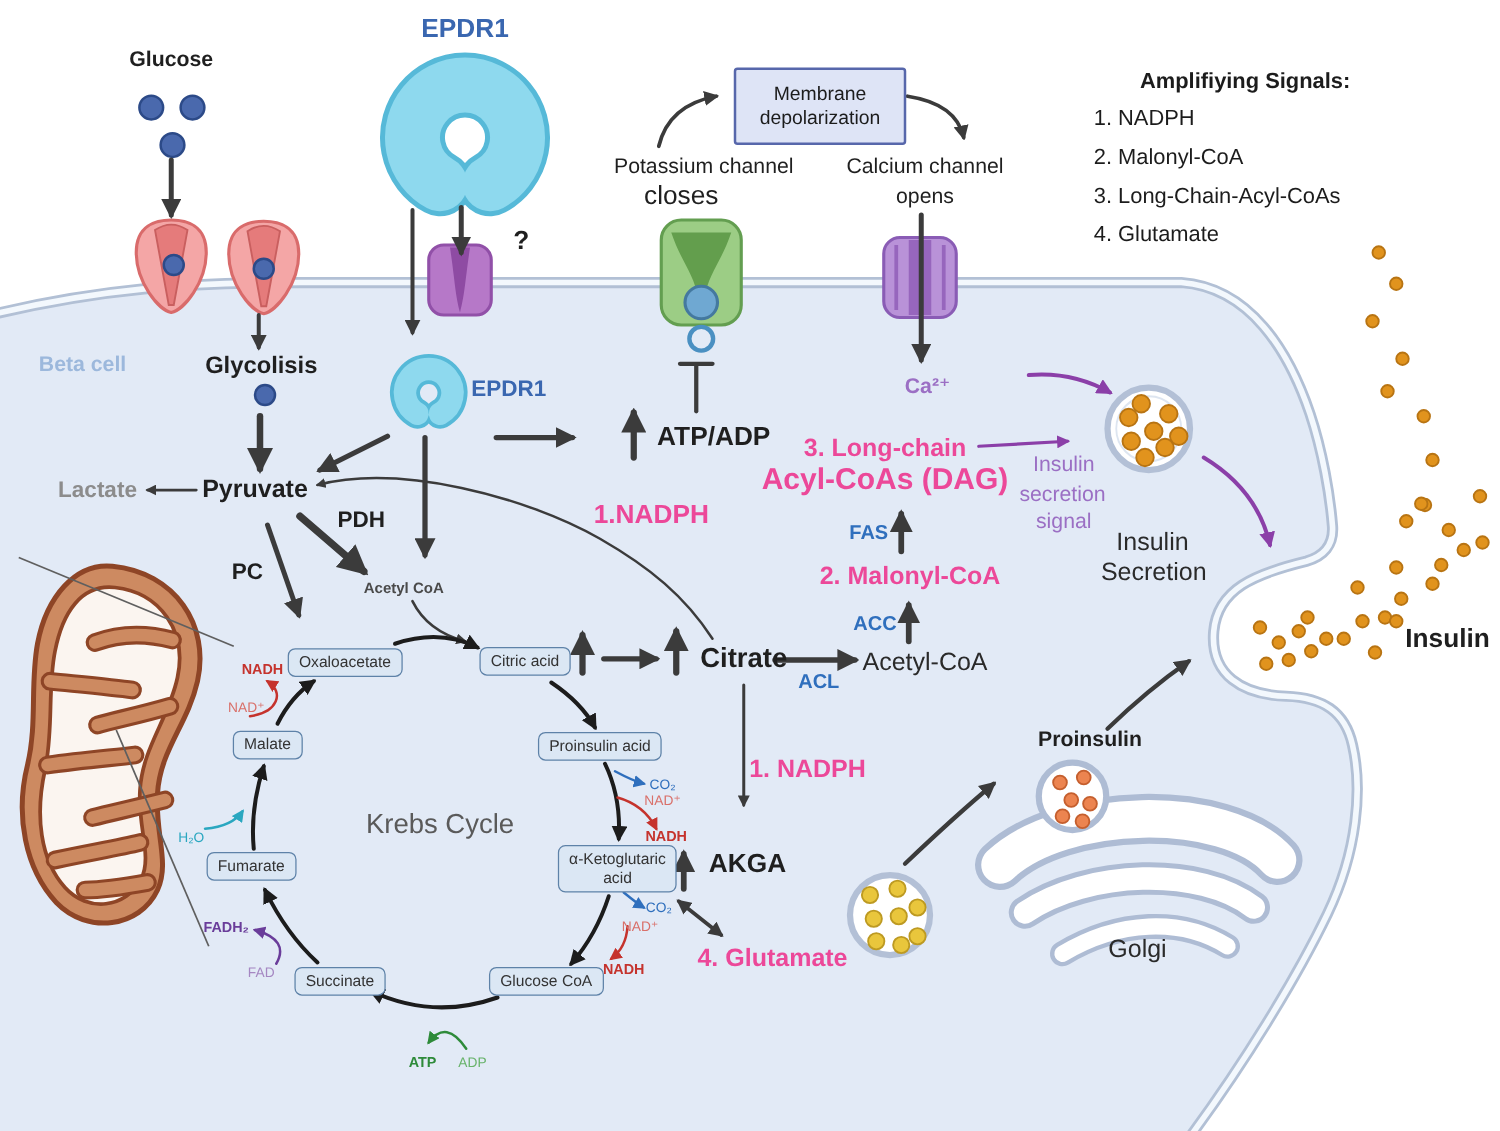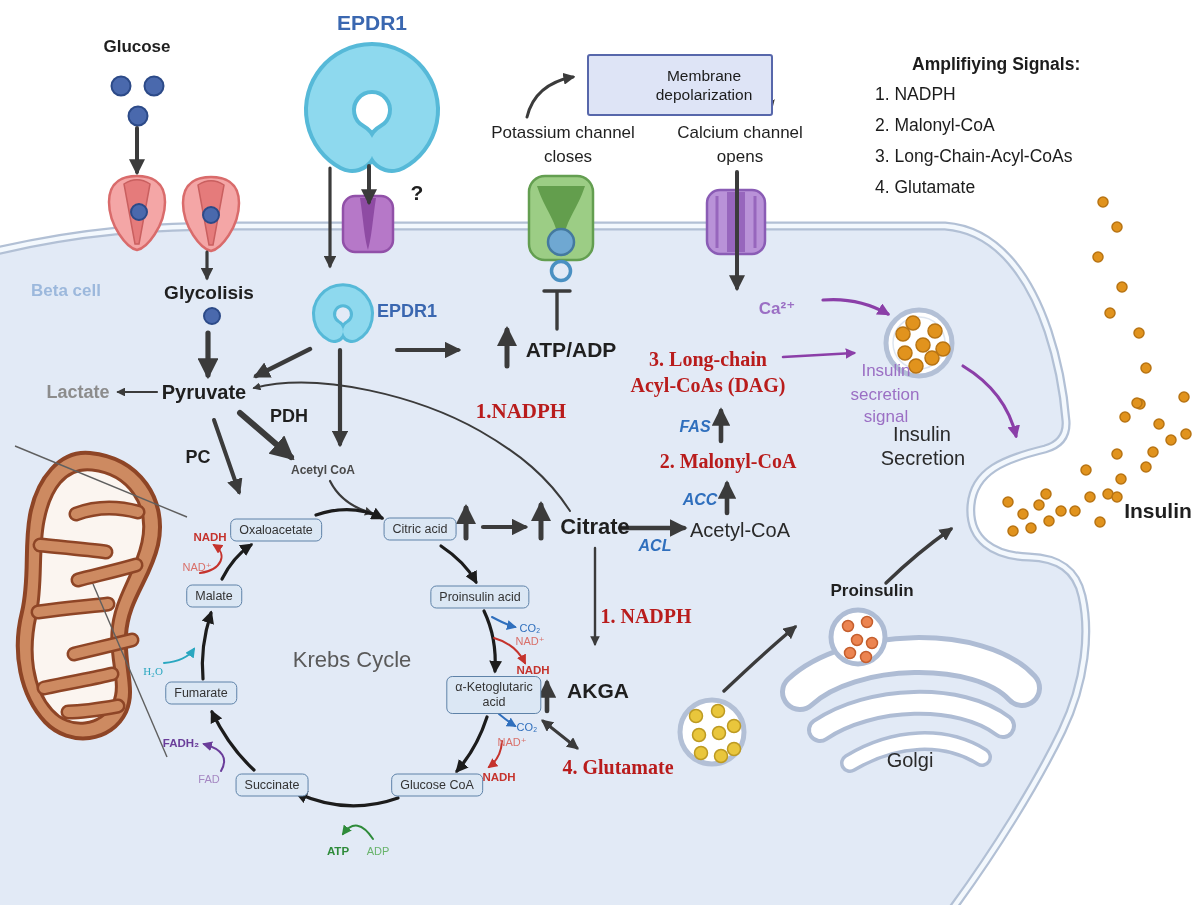--- a/index.html
+++ b/index.html
@@ -2,40 +2,40 @@
 <html><head>
 <meta charset="utf-8">
 <style>
   html,body{margin:0;padding:0;background:#fff;}
   #stage{position:relative;width:1200px;height:905px;overflow:hidden;background:#ffffff;
          font-family:"Liberation Sans","DejaVu Sans",sans-serif;}
   #art{position:absolute;left:0;top:0;z-index:1;}
   .lbl{position:absolute;transform:translate(-50%,-50%);white-space:nowrap;line-height:1.12;
        text-align:center;z-index:3;color:#1f1f1f;}
   .b{font-weight:bold;}
-  .red{color:#b91c1c;font-weight:bold;font-family:Liberation Serif, serif;}
-  .blu{color:#2f6fbd;font-weight:bold;font-style:italic;}
-  .pur{color:#9b6fc4;margin-left:35px;}
+  .red{color:#ec4899;font-weight:bold;}
+  .blu{color:#2f6fbd;font-weight:bold;}
+  .pur{color:#9b6fc4;}
   .gry{color:#8c8c8c;}
   .epdr{color:#3a67b0;font-weight:bold;}
   .beta{color:#9cb8dc;font-weight:bold;}
   .krebs-ttl{color:#5a5a5a;}
   .kbox{position:absolute;transform:translate(-50%,-50%);background:#dbe7f4;border:1.6px solid #5e82a8;
         border-radius:6px;padding:3px 8px;font-size:12.5px;color:#333;text-align:center;line-height:1.2;
         z-index:3;white-space:nowrap;}
   .mdbox{position:absolute;left:587px;top:54px;width:134px;height:58px;background:#dee4f6;
         border:2px solid #5767ab;border-radius:3px;display:flex;flex-direction:column;
-        align-items:center;justify-content:center;font-size:15.5px;color:#1c1c1c;z-index:3;line-height:1.25;padding-left:48px;}
+        align-items:center;justify-content:center;font-size:15.5px;color:#1c1c1c;z-index:3;line-height:1.25;}
   .legend{position:absolute;left:875px;top:54px;z-index:3;font-size:17.5px;color:#1c1c1c;}
   .legend .ttl{font-weight:bold;margin-bottom:9px;margin-left:37px;}
   .legend .it{margin-bottom:10px;}
   
   .cf{font-size:11px;}
   .cfb{font-size:11.5px;font-weight:bold;}
-  .teal{color:#2aa7c0;font-family:Liberation Serif, serif;}
+  .teal{color:#2aa7c0;}
   .redL{color:#d9706a;}
   .redB{color:#c5332d;font-weight:bold;}
   .pd{color:#6a3d9a;font-weight:bold;}
   .pl{color:#a587c2;}
   .grB{color:#2e8b3a;font-weight:bold;}
   .grL{color:#68b36b;}
   .co2{color:#2f6fbd;}
 </style>
 </head>
 <body>
@@ -306,37 +306,37 @@
   <div class="it">1. NADPH</div>
   <div class="it">2. Malonyl-CoA</div>
   <div class="it">3. Long-Chain-Acyl-CoAs</div>
   <div class="it">4. Glutamate</div>
 </div>
 
 <div class="lbl" style="left:137px;top:47px;font-size:17px;font-weight:600">Glucose</div>
 <div class="lbl epdr" style="left:372px;top:23px;font-size:21px">EPDR1</div>
 <div class="lbl b" style="left:417px;top:193px;font-size:21px">?</div>
 <div class="lbl" style="left:563px;top:133px;font-size:17px">Potassium channel</div>
-<div class="lbl" style="left:568px;top:157px;font-size:17px">closes</div>
+<div class="lbl" style="left:545px;top:157px;font-size:21px">closes</div>
 <div class="lbl" style="left:740px;top:133px;font-size:17px">Calcium channel</div>
 <div class="lbl" style="left:740px;top:157px;font-size:17px">opens</div>
 
 <div class="lbl beta" style="left:66px;top:291px;font-size:17px">Beta cell</div>
 <div class="lbl b" style="left:209px;top:293px;font-size:19px">Glycolisis</div>
 <div class="lbl gry" style="left:78px;top:392px;font-size:18px;font-weight:600">Lactate</div>
 <div class="lbl b" style="left:204px;top:392px;font-size:20px">Pyruvate</div>
 <div class="lbl b" style="left:289px;top:416px;font-size:18px">PDH</div>
 <div class="lbl b" style="left:198px;top:457px;font-size:18px">PC</div>
 <div class="lbl" style="left:323px;top:471px;font-size:12px;color:#4a4a4a;font-weight:600">Acetyl CoA</div>
 <div class="lbl epdr" style="left:407px;top:311px;font-size:18px">EPDR1</div>
 <div class="lbl b" style="left:571px;top:350px;font-size:21px">ATP/ADP</div>
 <div class="lbl pur" style="left:742px;top:309px;font-size:17px;font-weight:600">Ca²⁺</div>
 <div class="lbl red" style="left:521px;top:412px;font-size:21px">1.NADPH</div>
 <div class="lbl red" style="left:708px;top:359px;font-size:20px">3. Long-chain</div>
-<div class="lbl red" style="left:708px;top:385px;font-size:20px">Acyl-CoAs (DAG)</div>
+<div class="lbl red" style="left:708px;top:385px;font-size:24px">Acyl-CoAs (DAG)</div>
 <div class="lbl blu" style="left:695px;top:427px;font-size:16px">FAS</div>
 <div class="lbl red" style="left:728px;top:461px;font-size:20px">2. Malonyl-CoA</div>
 <div class="lbl blu" style="left:700px;top:500px;font-size:16px">ACC</div>
 <div class="lbl" style="left:740px;top:530px;font-size:20px;color:#2a2a2a">Acetyl-CoA</div>
 <div class="lbl blu" style="left:655px;top:546px;font-size:16px">ACL</div>
 <div class="lbl b" style="left:595px;top:527px;font-size:22px">Citrate</div>
 <div class="lbl red" style="left:646px;top:616px;font-size:20px">1. NADPH</div>
 <div class="lbl b" style="left:598px;top:691px;font-size:21px">AKGA</div>
 <div class="lbl red" style="left:618px;top:767px;font-size:20px">4. Glutamate</div>
 <div class="lbl krebs-ttl" style="left:352px;top:660px;font-size:22px">Krebs Cycle</div>

